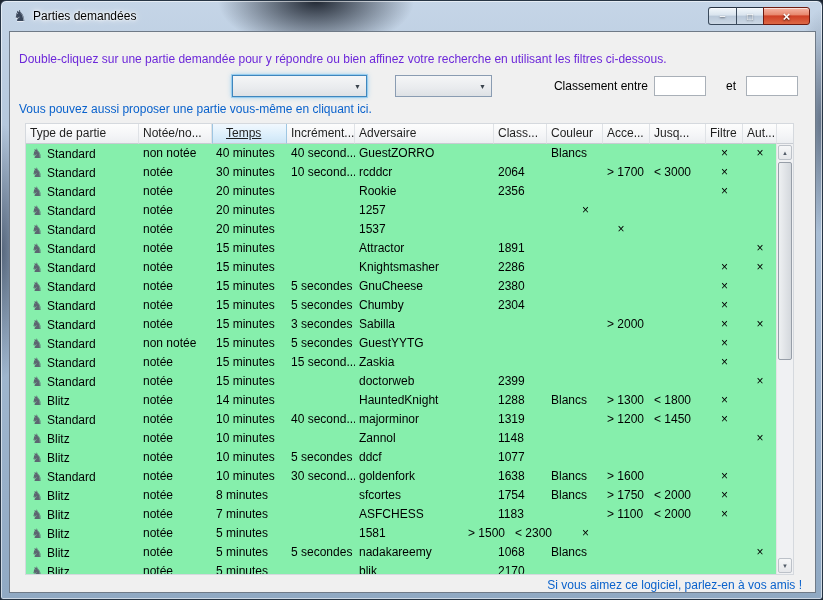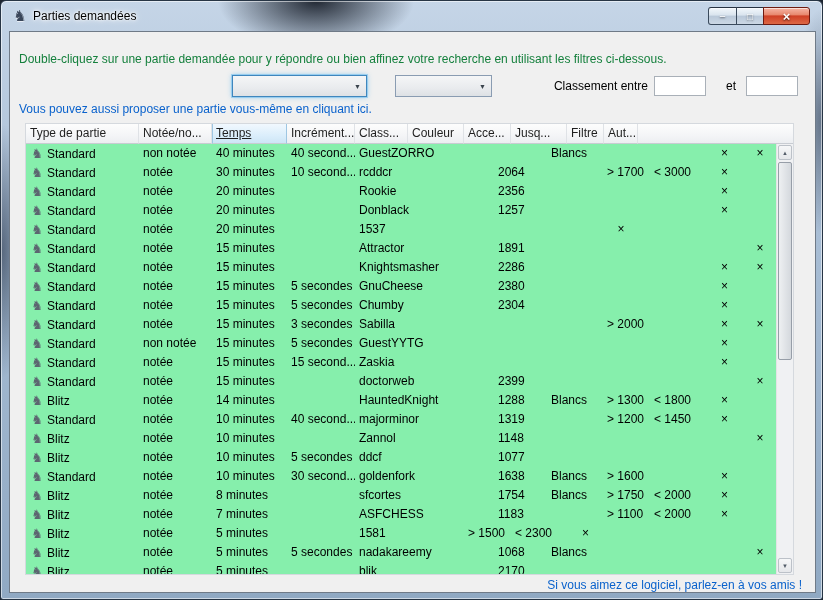--- a/index.html
+++ b/index.html
@@ -29,21 +29,21 @@
   .win-btn.minb{width:29px;border-radius:3px 0 0 3px;font-size:11px;
     background:linear-gradient(180deg,#f2f7fb 0%,#d9e4ee 45%,#b9c8d9 50%,#ccd8e5 100%);}
   .win-btn.maxb{width:28px;margin-left:-1px;font-size:10px;
     background:linear-gradient(180deg,#f2f7fb 0%,#d9e4ee 45%,#b9c8d9 50%,#ccd8e5 100%);}
   .win-btn.closeb{width:47px;margin-left:-1px;border-radius:0 3px 3px 0;font-size:13px;font-weight:bold;
     border-color:#6e1a10;
     background:linear-gradient(180deg,#f6b5a5 0%,#e8896f 42%,#cf4026 50%,#dd6845 100%);}
   
   .client{position:absolute;left:8px;top:30px;width:805px;height:560px;
     background:#f0f0f0;border:1px solid rgba(42,58,78,.65);box-sizing:content-box;}
-  .intro{position:absolute;left:9px;top:20px;font-size:12px;color:#15803d;}
+  .intro{position:absolute;left:9px;top:20px;font-size:12px;color:#6d28d9;}
   .lbl{position:absolute;font-size:12px;color:#000;}
   .type-label{left:8px;top:47px;width:209px;text-align:right;}
   .rating-label{left:520px;top:47px;width:118px;text-align:right;}
   .and-label{left:716px;top:47px;}
   .combo{position:absolute;height:22px;box-sizing:border-box;
     background:linear-gradient(#f5f6f7,#e9ebee 60%,#dde1e5);
     border:1px solid #8a9cb2;display:flex;align-items:center;cursor:default;}
   .combo .sel{flex:1;font-size:12px;padding-left:4px;overflow:hidden;white-space:nowrap;}
   .combo .arrow{width:17px;text-align:center;font-size:7px;color:#39424c;}
   .combo.c1{left:222px;top:43px;width:135px;border-color:#3f86bd;
@@ -57,21 +57,21 @@
   .footer-link{position:absolute;right:13px;top:546px;}
   
   .games-table{position:absolute;left:15px;top:91px;width:769px;height:452px;
     background:#86efac;border:1px solid #d5d9de;box-sizing:border-box;overflow:hidden;}
   .thead{position:absolute;left:0;top:0;right:0;height:20px;display:flex;}
   .th{height:20px;line-height:19px;box-sizing:border-box;padding-left:4px;
     font-size:12px;color:#1f1f1f;white-space:nowrap;overflow:hidden;cursor:default;
     background:linear-gradient(#fdfdfd,#f4f5f7 60%,#eceef1);
     border-right:1px solid #dfe2e6;border-bottom:1px solid #c8ccd2;}
   .th.sorted{background:linear-gradient(#f1f8fe,#dbeefb 60%,#cde5f6);
-    border-right-color:#9ec6e2;border-left:1px solid #9ec6e2;padding-left:3px;text-decoration:underline;}
+    border-right-color:#9ec6e2;border-left:1px solid #9ec6e2;padding-left:13px;text-decoration:underline;}
   .th.filler{flex:1;border-right:none;}
   .tbody{position:absolute;left:0;top:20px;width:752px;height:432px;overflow:hidden;}
   .tr{display:flex;height:19px;}
   .td{box-sizing:border-box;padding-left:4px;font-size:12px;color:#000;
     height:19px;line-height:19px;white-space:nowrap;overflow:hidden;}
   .td.center{text-align:center;padding-left:0;}
   .col0{width:113px}.col1{width:73px}.col2{width:75px}.col3{width:68px}
   .col4{width:139px}.col5{width:53px}.col6{width:56px}.col7{width:47px}
   .col8{width:56px}.col9{width:37px}.col10{width:34px}
   .knight{display:inline-block;width:14px;margin-right:3px;font-size:13px;
@@ -122,20 +122,21 @@
     <input class="tbx max" value="" style="">
 
     <a class="link propose">Vous pouvez aussi proposer une partie vous-même en cliquant ici.</a>
 
     <div class="games-table">
       <div class="thead">
           <div class="th col0">Type de partie</div>
           <div class="th col1">Notée/no...</div>
           <div class="th col2 sorted">Temps</div>
           <div class="th col3">Incrément...</div>
+          <div class="th col4">Adversaire</div>
           <div class="th col5">Class...</div>
           <div class="th col6">Couleur</div>
           <div class="th col7">Acce...</div>
           <div class="th col8">Jusq...</div>
           <div class="th col9">Filtre</div>
           <div class="th col10">Aut...</div>
           <div class="th filler"></div>
         </div>
       <div class="tbody">
           <div class="tr">
@@ -175,21 +176,20 @@
             <div class="td col7"></div>
             <div class="td col8"></div>
             <div class="td col9 center">×</div>
             <div class="td col10 center"></div>
           </div>
           <div class="tr">
             <div class="td col0"><span class="knight">♞</span><span>Standard</span></div>
             <div class="td col1">notée</div>
             <div class="td col2">20 minutes</div>
             <div class="td col3"></div>
-            <div class="td col4">Donblack</div>
             <div class="td col5">1257</div>
             <div class="td col6"></div>
             <div class="td col7"></div>
             <div class="td col8"></div>
             <div class="td col9 center">×</div>
             <div class="td col10 center"></div>
           </div>
           <div class="tr">
             <div class="td col0"><span class="knight">♞</span><span>Standard</span></div>
             <div class="td col1">notée</div>

